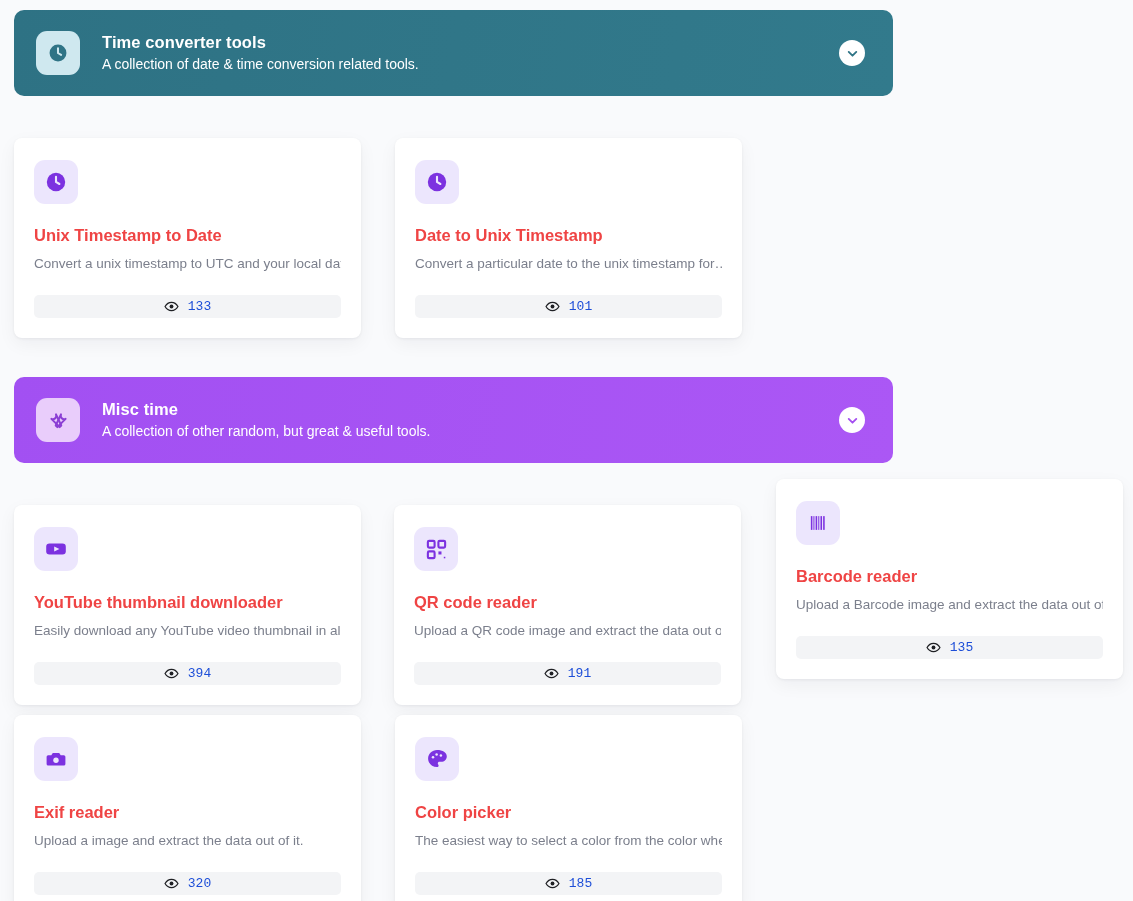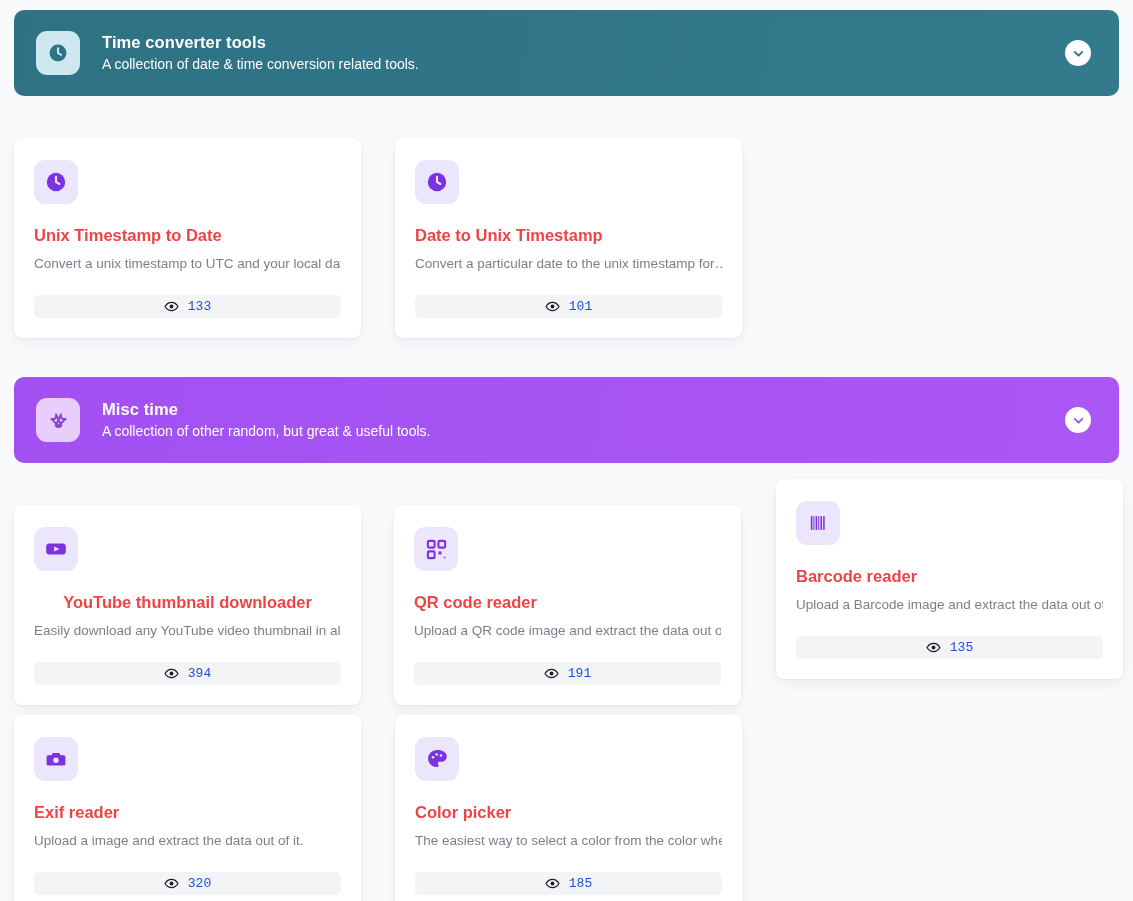--- a/index.html
+++ b/index.html
@@ -9,21 +9,21 @@
     background: #f9fafc;
     font-family: "Liberation Sans", sans-serif;
     overflow: hidden;
   }
   .page { width: 1133px; height: 901px; position: relative; }
 
   
   .section-header {
     position: absolute;
     left: 14px;
-    width: 1105px;
+    width: 879px;
     height: 86px;
     border-radius: 10px;
     display: flex;
     align-items: center;
     padding: 0 28px 0 22px;
   }
   .section-header.teal {
     background: #2f7486;
     background: linear-gradient(100deg, #2e7284 0%, #327a8c 100%);
   }
@@ -186,21 +186,21 @@
       <div class="hdr-title">Misc time</div>
       <div class="hdr-sub">A collection of other random, but great &amp; useful tools.</div>
     </div>
     <div class="hdr-chevron">
       <svg width="13" height="13" viewBox="0 0 24 24" fill="none" stroke="#a44ef0" stroke-width="3.4" stroke-linecap="round" stroke-linejoin="round">
         <polyline points="5,9 12,16 19,9"></polyline>
       </svg>
     </div>
   </div>
 
-  <div class="card" style="left:14px; top:505px;text-align:center;">
+  <div class="card" style="left:14px; top:505px;">
     <div class="card-icon-box">
       <svg width="24" height="24" viewBox="0 0 24 24">
         <rect x="2.2" y="6.4" width="19.6" height="11.2" rx="3.3" fill="#7c32e0"></rect>
         <polygon points="10.2,9.6 15.4,12 10.2,14.4" fill="#ece6fd"></polygon>
       </svg>
     </div>
     <div class="card-title">YouTube thumbnail downloader</div>
     <div class="card-desc">Easily download any YouTube video thumbnail in all …</div>
     <div class="views-pill">
       <span class="eye">

